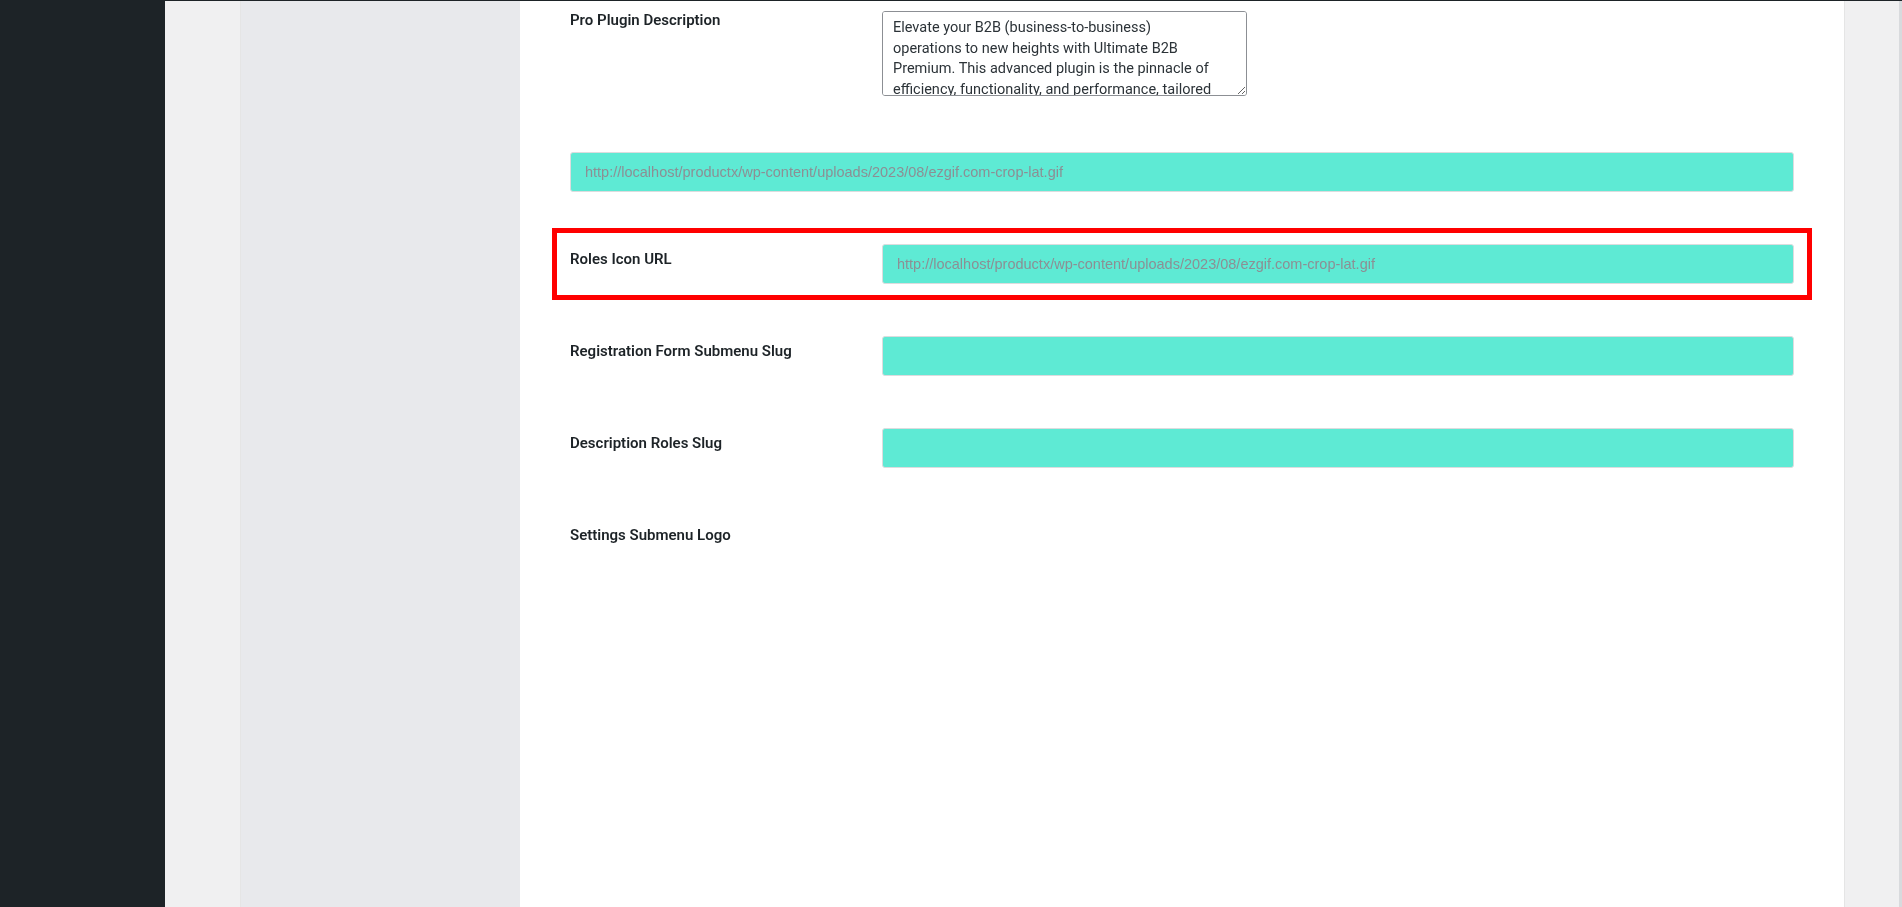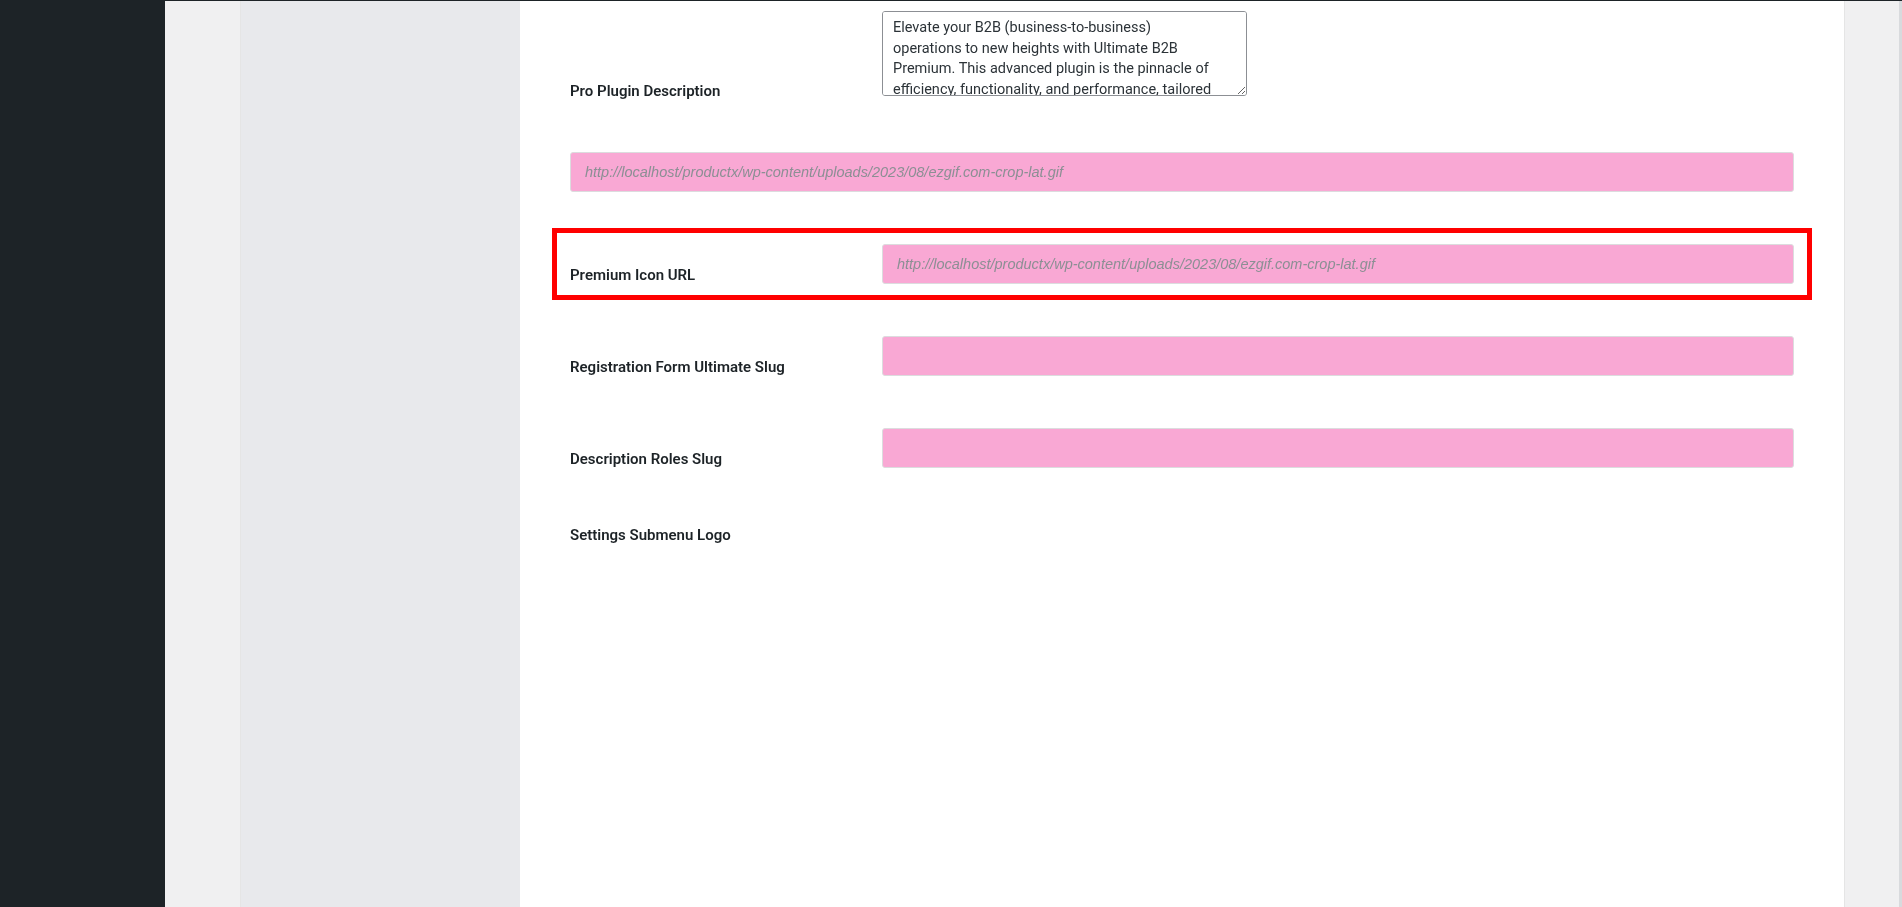--- a/index.html
+++ b/index.html
@@ -54,21 +54,21 @@
       border-left: 1px solid #e5e5e5;
     }
     .edge-line {
       width: 3px;
       background: #d8dadd;
       height: 100%;
       flex-shrink: 0;
     }
     .field-row {
       display: flex;
-      align-items: flex-end;
+      align-items: flex-start;
       margin-bottom: 52px;
       position: relative;
     }
     .field-label {
       width: 312px;
       flex-shrink: 0;
       font-size: 15px;
       font-weight: 600;
       color: #1d2327;
       padding-top: 6px;
@@ -77,23 +77,22 @@
       flex: 1;
     }
     .text-input {
       width: 100%;
       height: 40px;
       border: 1px solid #dcdcde;
       border-radius: 3px;
       padding: 8px 14px;
       font-size: 14.5px;
       color: #2c3338;
-      background: #f9a8d4;
+      background: #5eead4;
       outline: none;
-      font-style: italic;
     }
     .text-input::placeholder {
       color: #8c8f94;
     }
     .textarea-wrap {
       position: relative;
       width: 365px;
     }
     .textarea-input {
       width: 365px;
@@ -146,30 +145,30 @@
     </div>
 
     <div class="field-row">
       <div class="field-control">
         <input type="text" class="text-input" placeholder="http://localhost/productx/wp-content/uploads/2023/08/ezgif.com-crop-lat.gif" style="">
       </div>
     </div>
 
     <div class="field-row highlight-row">
       <div class="highlight-box"></div>
-      <div class="field-label">Premium Icon URL</div>
+      <div class="field-label">Roles Icon URL</div>
       <div class="field-control">
         <input type="text" class="text-input" placeholder="http://localhost/productx/wp-content/uploads/2023/08/ezgif.com-crop-lat.gif" style="">
       </div>
     </div>
 
 
 
     <div class="field-row">
-      <div class="field-label">Registration Form Ultimate Slug</div>
+      <div class="field-label">Registration Form Submenu Slug</div>
       <div class="field-control">
         <input type="text" class="text-input" style="">
       </div>
     </div>
 
     <div class="field-row">
       <div class="field-label">Description Roles Slug</div>
       <div class="field-control">
         <input type="text" class="text-input" style="">
       </div>

